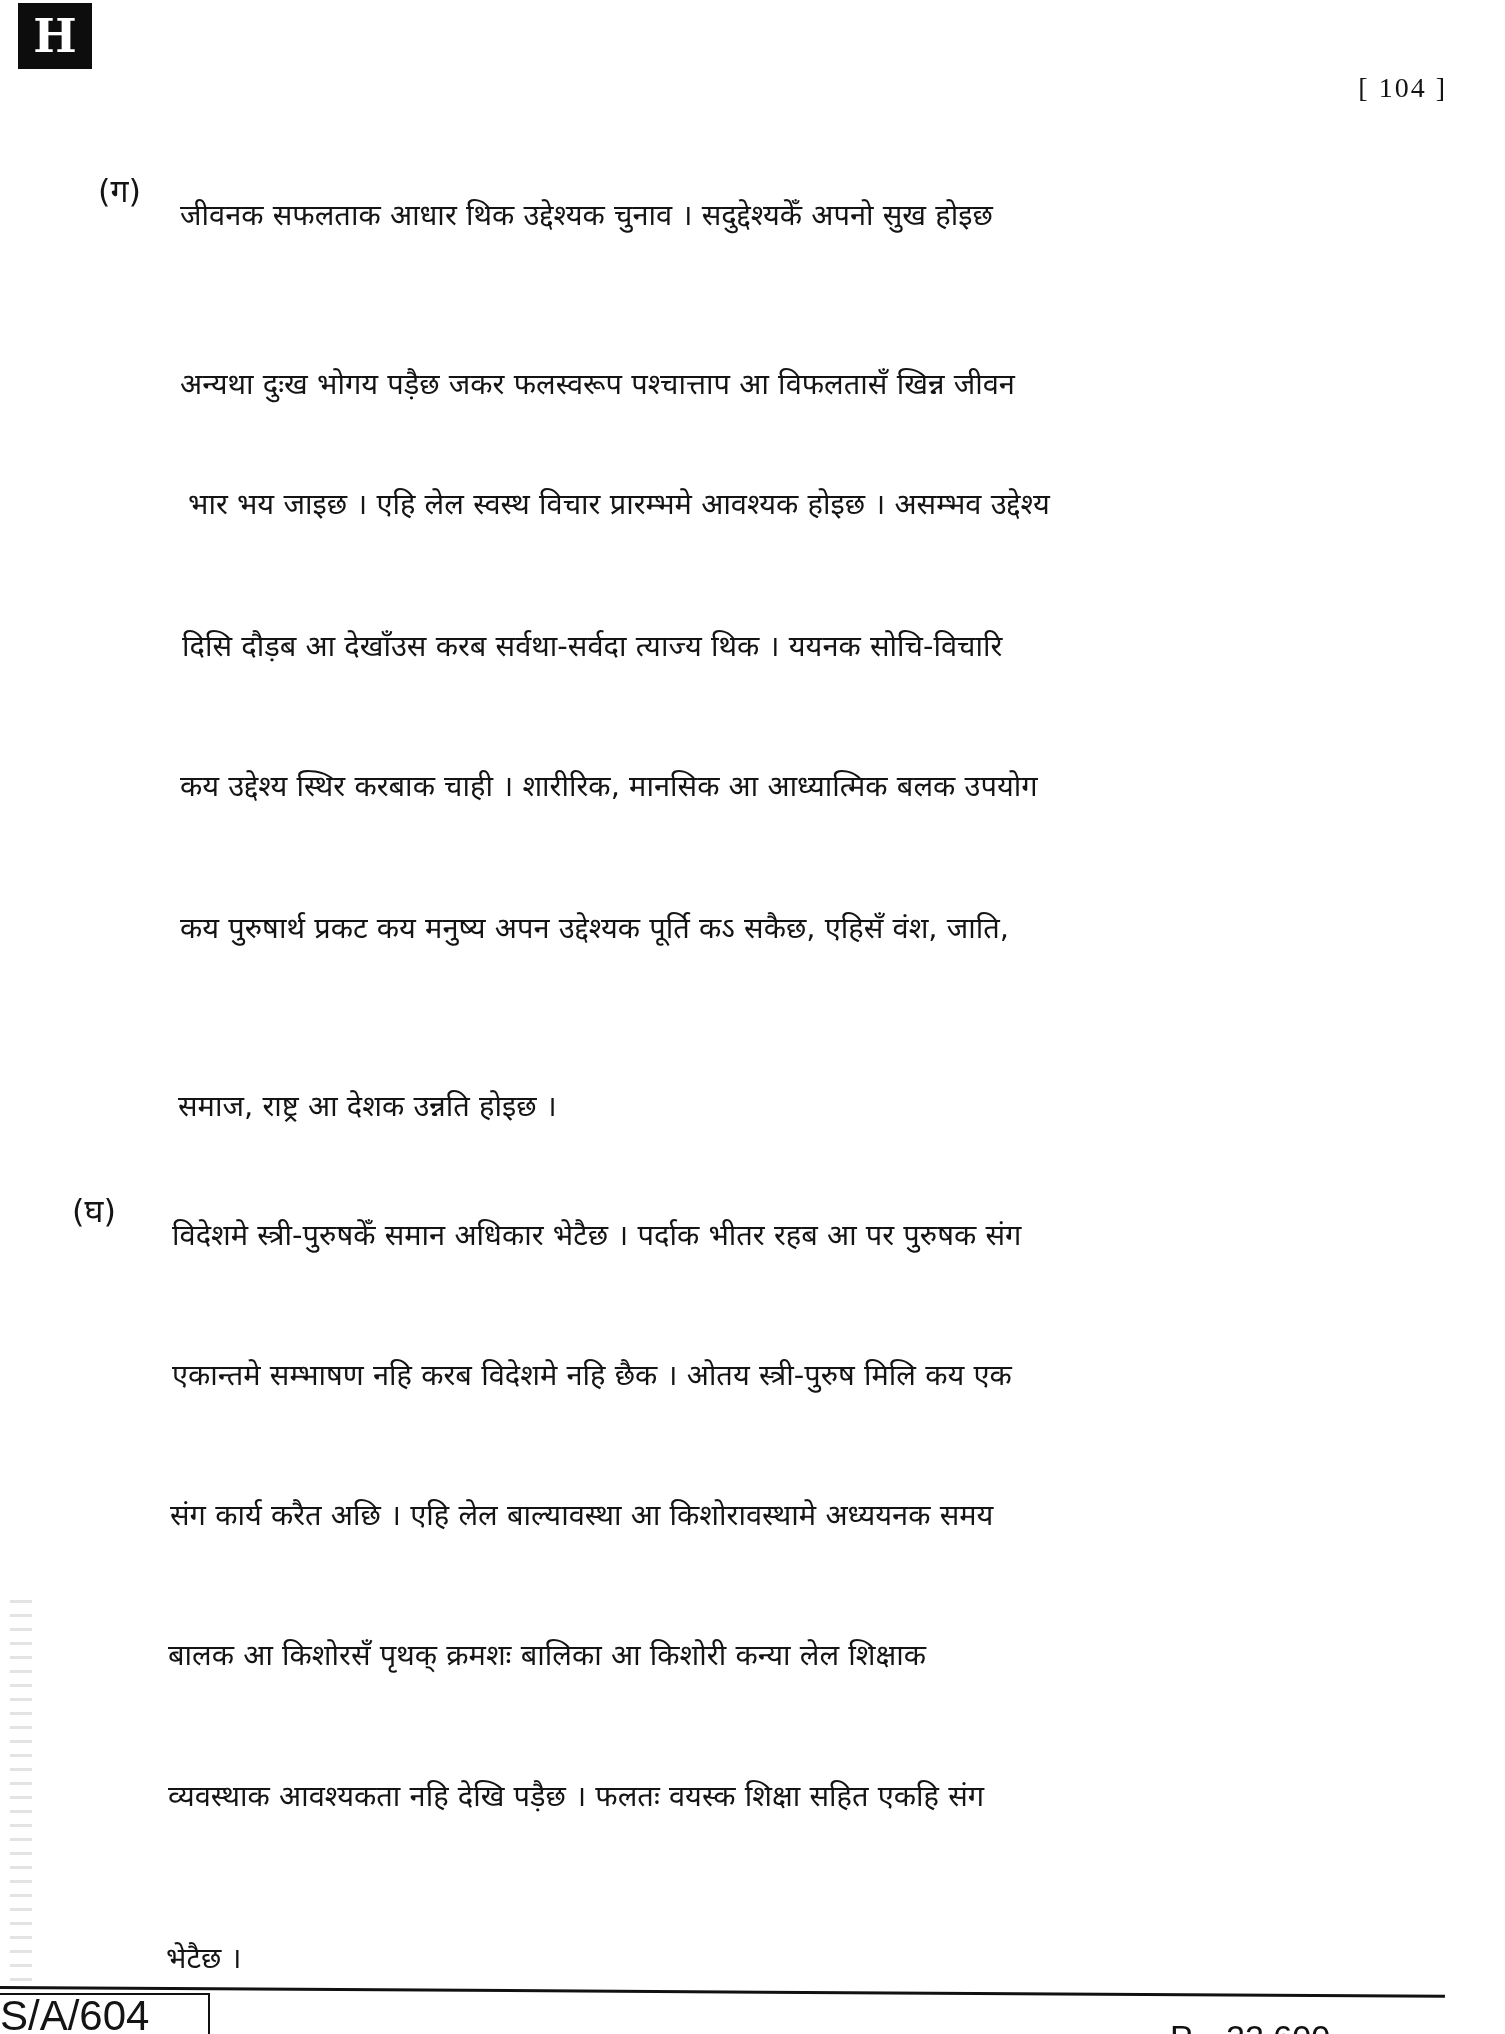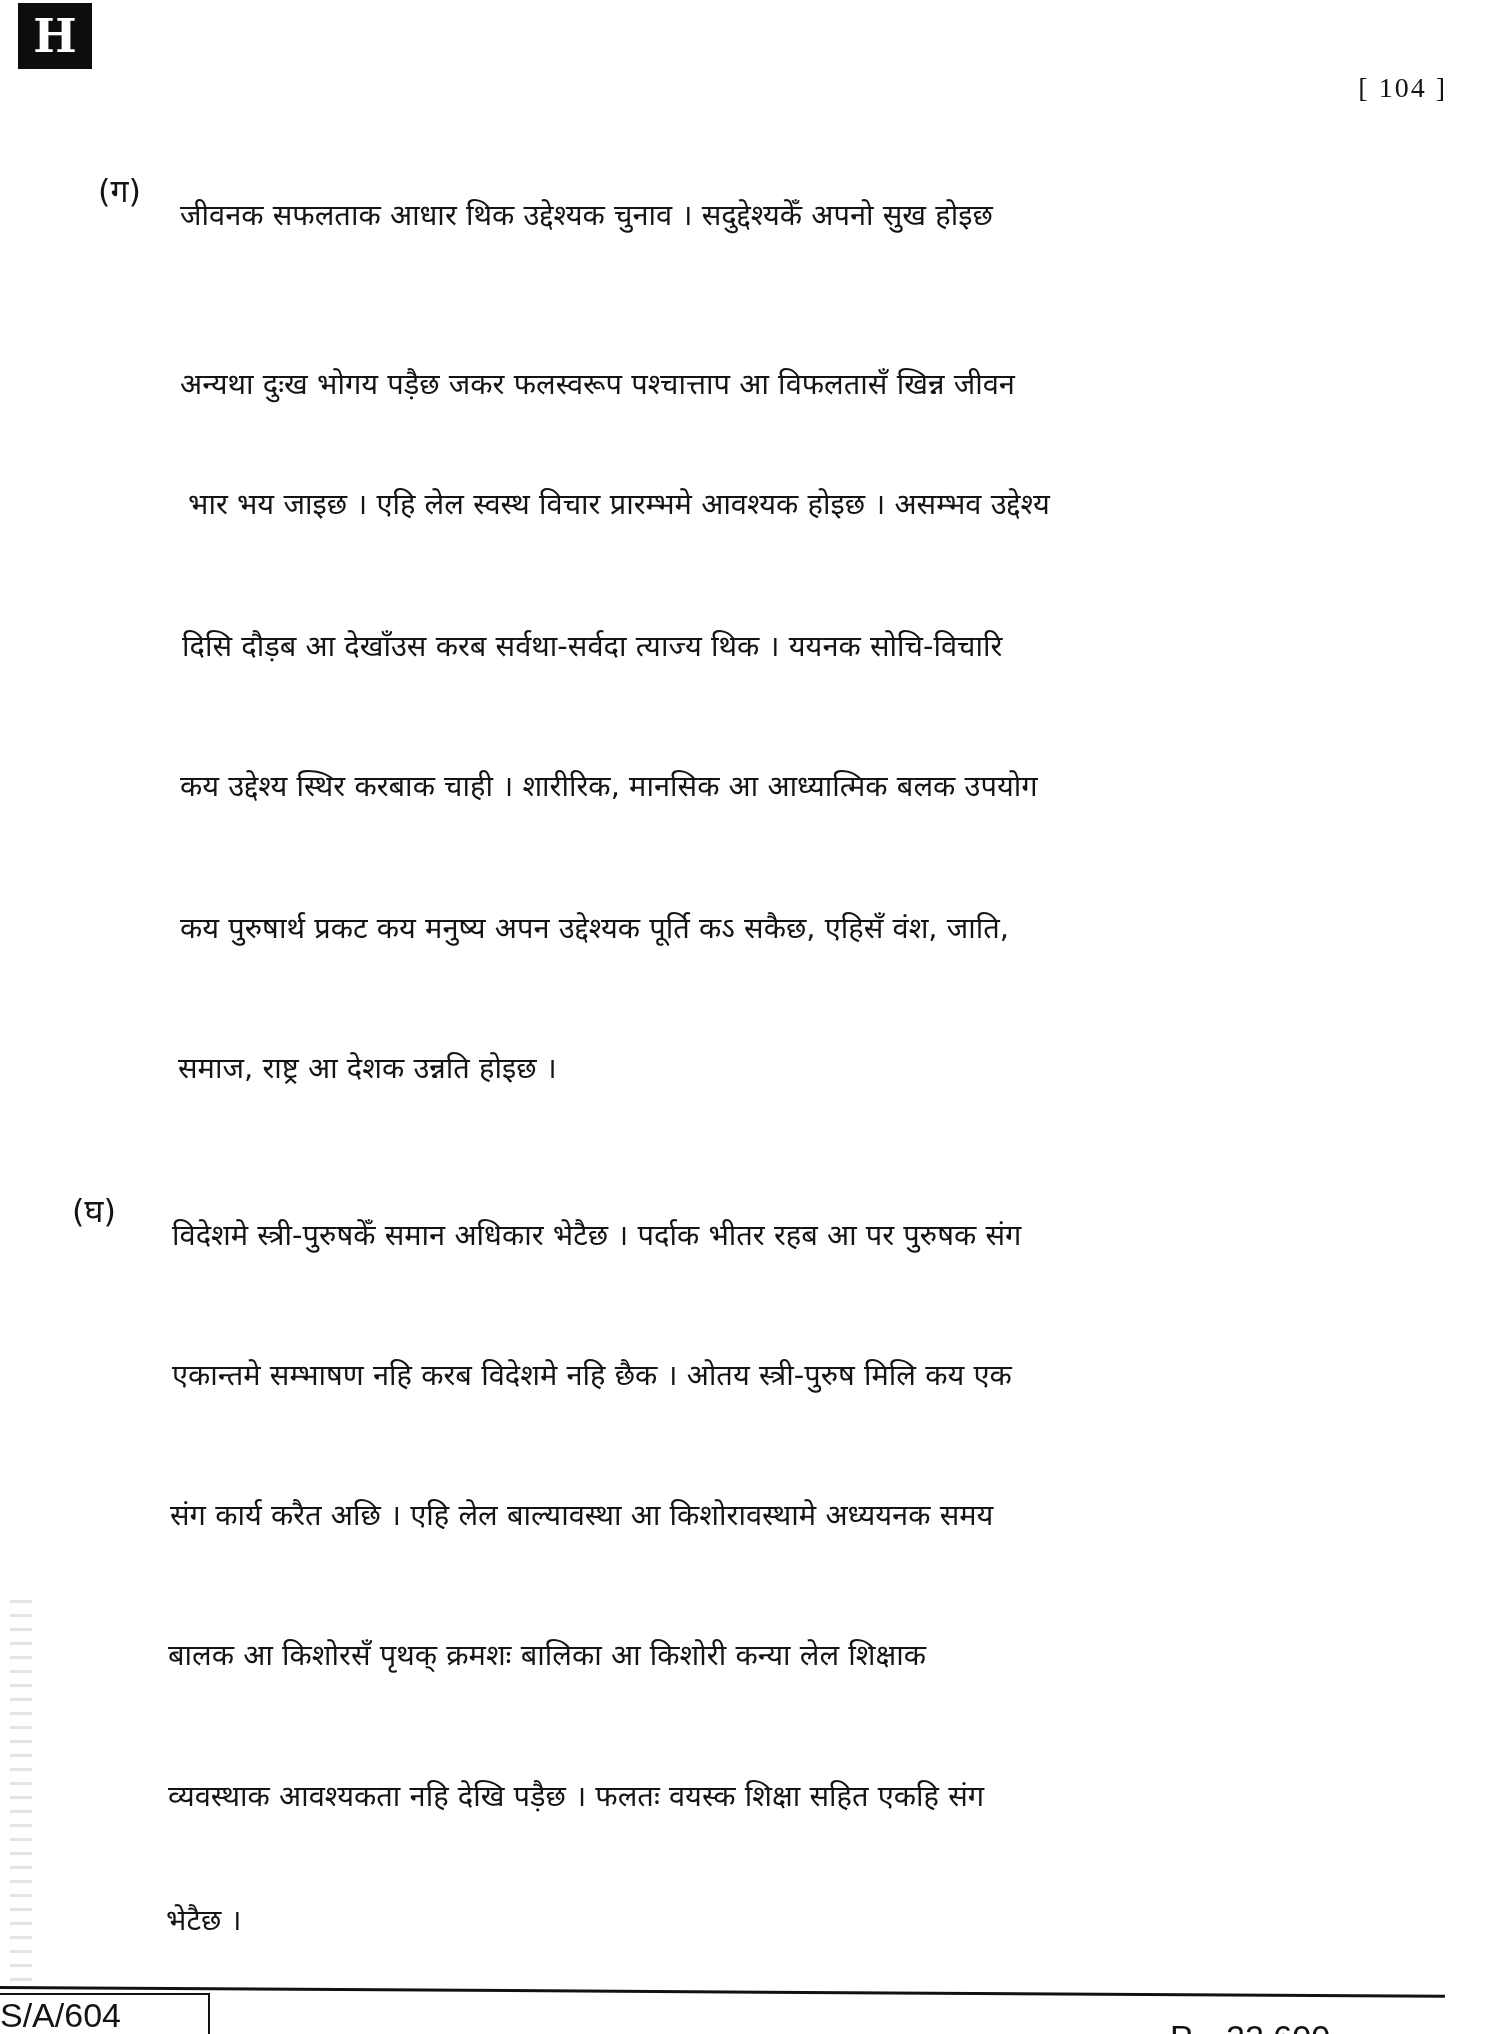--- a/index.html
+++ b/index.html
@@ -20,29 +20,29 @@
     }
     .label {
       position: absolute; font-size: 32px; font-family: "DejaVu Sans", sans-serif;
     }
     .line {
       position: absolute; left: 180px; width: 1265px;
       font-size: 29px; line-height: 40px; white-space: nowrap;
       font-family: "DejaVu Sans", sans-serif;
       display: flex; justify-content: space-between;
     }
-    .line.last { justify-content: flex-start; }
+    .line.last { justify-content: flex-start; margin-top: 38px; }
     .footer-rule {
       position: absolute; left: 0; top: 1986px; width: 1445px; height: 3px;
       background: #111; transform: rotate(0.35deg); transform-origin: left;
     }
     .footer-code {
       position: absolute; left: 0; top: 1993px; height: 41px; width: 210px;
       border-right: 2px solid #111; border-top: 2px solid #111;
-      font-family: "Liberation Sans", sans-serif; font-size: 34px; line-height: 41px;
+      font-family: "Liberation Sans", sans-serif; font-size: 42px; line-height: 41px;
       padding-left: 0px; box-sizing: border-box;
     }
     .footer-right {
       position: absolute; left: 1170px; top: 2018px;
       font-family: "Liberation Sans", sans-serif; font-size: 34px; color: #111;
     }
     .edge-noise {
       position: absolute; left: 10px; top: 1600px; width: 22px; height: 390px;
       background: repeating-linear-gradient(180deg, rgba(0,0,0,0.18) 0 3px, transparent 3px 14px);
       opacity: 0.6;

